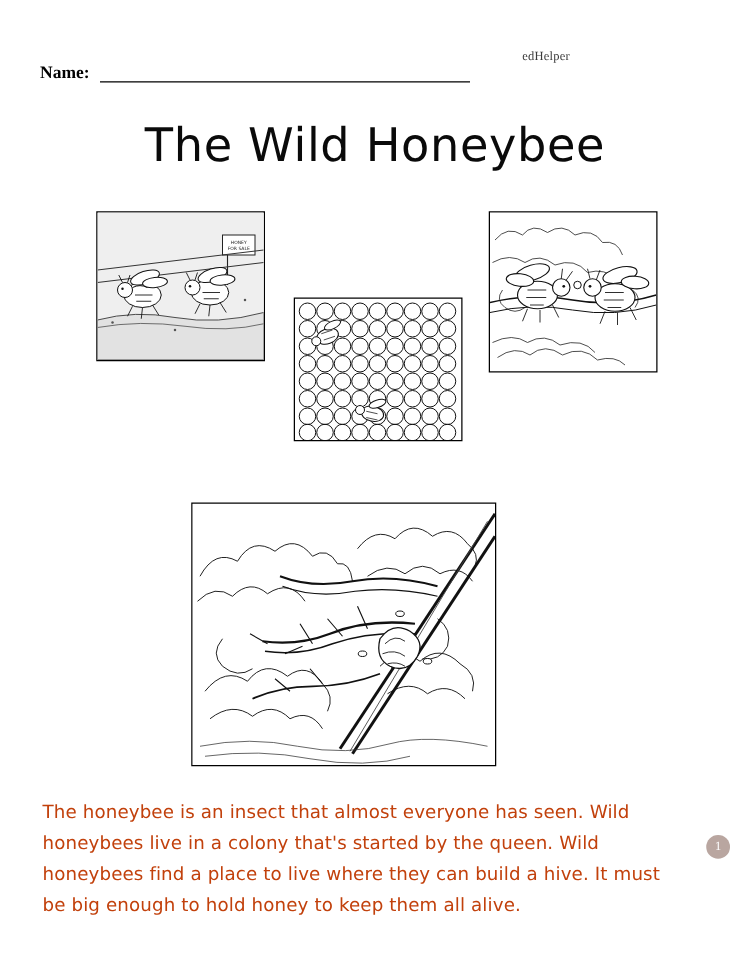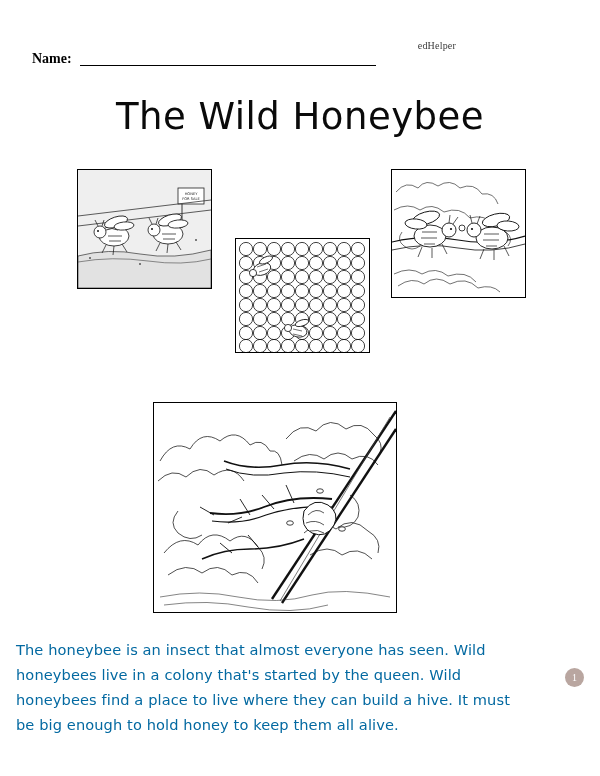--- a/index.html
+++ b/index.html
@@ -78,27 +78,27 @@
   .art svg { display: block; }
 
   #art-bees-sign   { left: 77px;  top: 169px; width: 133px; height: 118px; }
   #art-honeycomb   { left: 235px; top: 238px; width: 133px; height: 113px; }
   #art-bees-pair   { left: 391px; top: 169px; width: 133px; height: 127px; }
   #art-hive-tree   { left: 153px; top: 402px; width: 242px; height: 209px; }
 
   
   .body-text {
     position: absolute;
-    left: 16px;
+    left: 34px;
     top: 622px;
     width: 510px;
     font-family: "DejaVu Sans", sans-serif;
     font-size: 14.6px;
     line-height: 25px;
-    color: #0369a1;
+    color: #c2410c;
     letter-spacing: 0.1px;
   }
 
   
   .page-badge {
     position: absolute;
     left: 565px;
     top: 668px;
     width: 19px;
     height: 19px;

